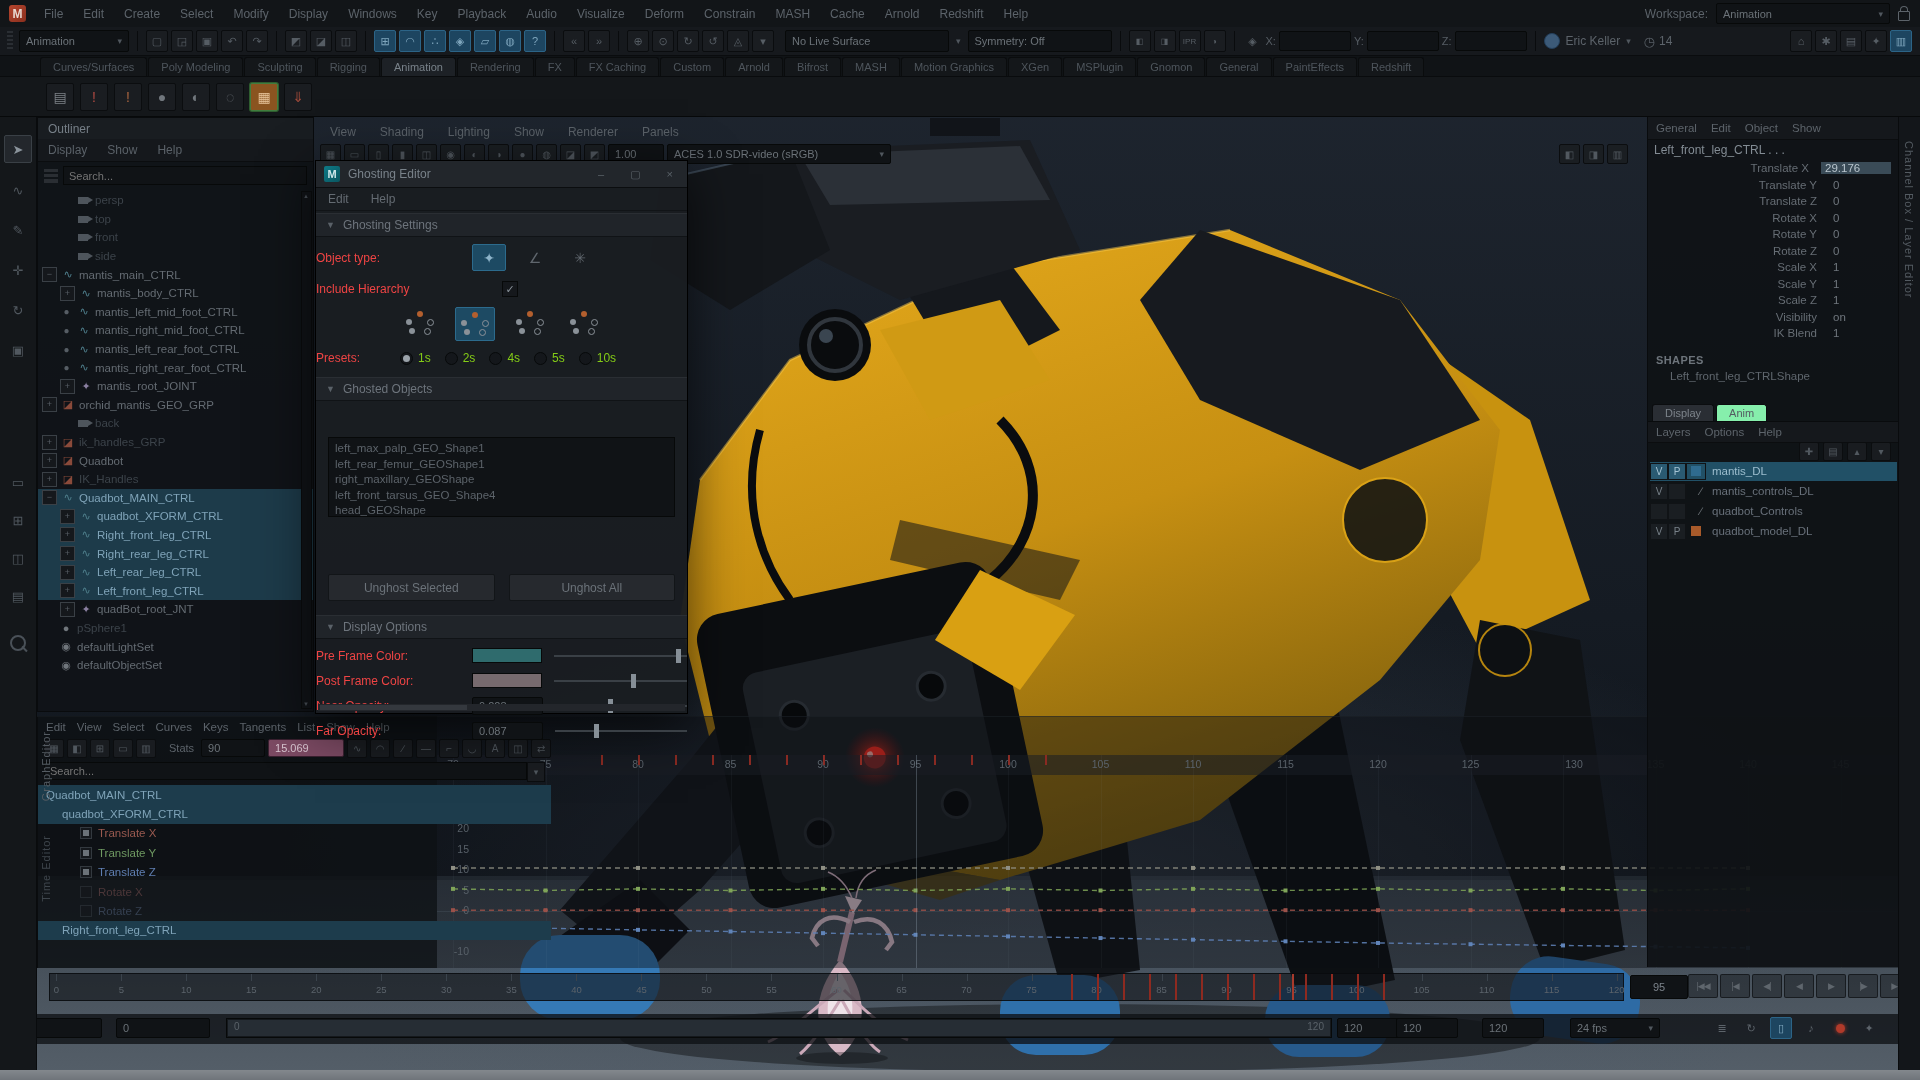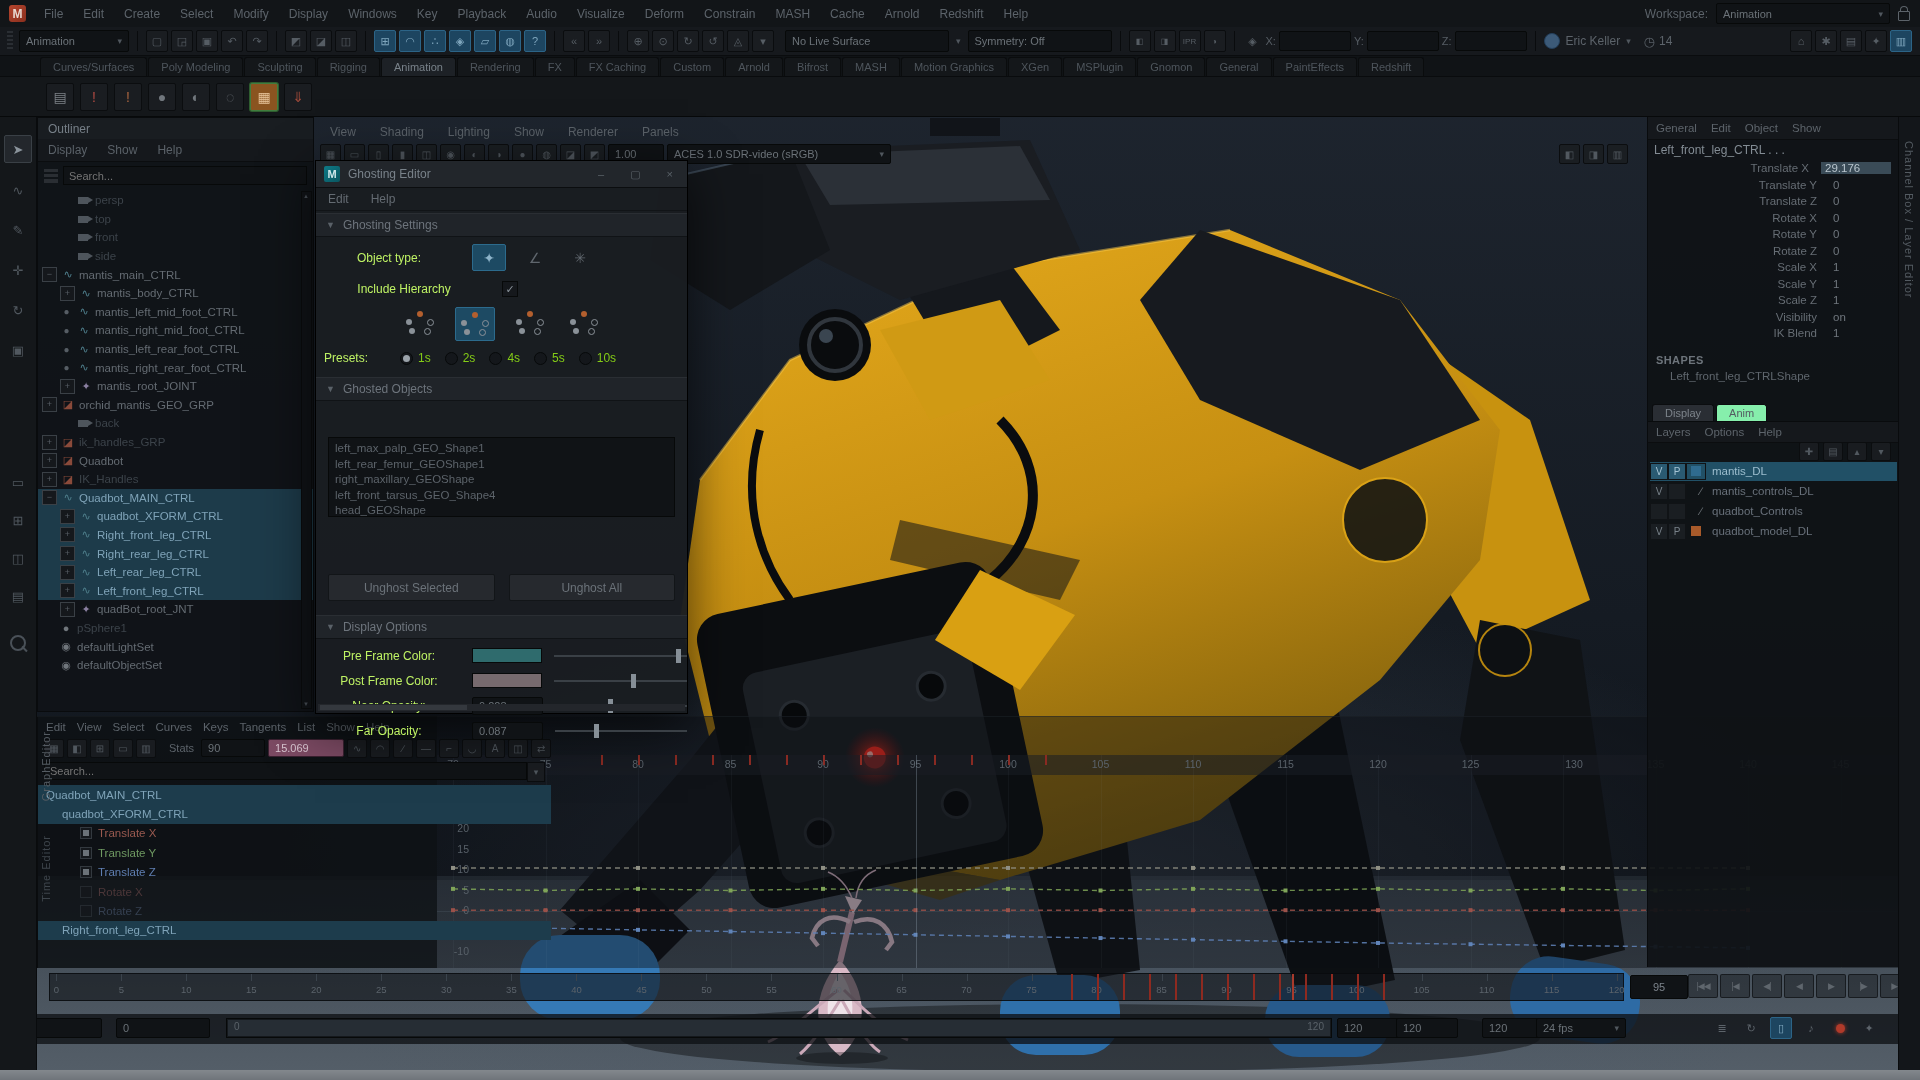--- a/index.html
+++ b/index.html
@@ -91,21 +91,21 @@
   #gw-title{height:26px;background:#22262b;display:flex;align-items:center;gap:8px;padding:0 8px;border-bottom:1px solid #0b0d0f;}
   #gw-mlogo{width:16px;height:16px;background:linear-gradient(135deg,#0e7a87,#0a5660);color:#cfe7ea;font-size:11px;
             font-weight:bold;display:flex;align-items:center;justify-content:center;border-radius:2px;}
   #gw-title-text{color:#79828a;font-size:12px;}
   #gw-btns{margin-left:auto;display:flex;gap:26px;color:#5a6168;font-size:11px;padding-right:6px;}
   #gw-menus{height:22px;display:flex;gap:22px;align-items:center;padding-left:12px;color:#646b72;border-bottom:1px solid #111417;}
   .gw-section{height:22px;background:#202429;display:flex;align-items:center;gap:8px;padding-left:10px;
               color:#6d747c;border-top:1px solid #2a2e33;border-bottom:1px solid #101316;margin-top:2px;}
   .gw-caret{font-size:9px;color:#5a6168;}
   .gw-row{display:flex;align-items:center;margin-top:7px;}
-  .gw-label{width:146px;text-align:center;padding-right:10px;color:#bef264;flex:none;}
+  .gw-label{width:146px;text-align:left;padding-right:10px;color:#ef4444;flex:none;}
   .ot-btn{width:32px;height:25px;margin-right:13px;display:flex;align-items:center;justify-content:center;
           font-size:14px;color:#5f666d;border-radius:2px;}
   .ot-btn.on{background:#1d4a63;border:1px solid #2c6b8d;color:#8db4ca;}
   .chk{width:14px;height:14px;background:#15181c;border:1px solid #070909;display:flex;align-items:center;
        justify-content:center;color:#8b949c;font-size:11px;}
   .gw-create{margin:10px 12px 0;height:25px;background:#2a2e34;border:1px solid #15181b;color:#767d85;
              display:flex;align-items:center;justify-content:center;border-radius:2px;}
   #gw-presets-tiles{display:flex;gap:16px;justify-content:center;margin-top:10px;}
   .ptile{width:38px;height:32px;position:relative;border-radius:2px;}
   .ptile.on{background:#1d4a63;border:1px solid #2c6b8d;}
@@ -537,21 +537,21 @@
     <div class="fld abs" style="left:14px;top:4px;width:74px;height:18px;">0</div>
     <div class="fld abs" style="left:116px;top:4px;width:80px;height:18px;">0</div>
     <div id="rr-bar">
       <div class="inner"></div>
       <span class="blab" style="left:7px;">0</span>
       <span class="blab" style="right:7px;">120</span>
     </div>
     <div class="fld abs" style="left:1337px;top:4px;width:48px;height:18px;">120</div>
     <div class="fld abs" style="left:1396px;top:4px;width:48px;height:18px;">120</div>
     <div class="fld abs" style="left:1482px;top:4px;width:48px;height:18px;">120</div>
-    <div class="fld abs" style="left:1536px;top:4px;width:76px;height:18px;justify-content:space-between;">
+    <div class="fld abs" style="left:1570px;top:4px;width:76px;height:18px;justify-content:space-between;">
       <span>24 fps</span>
       <span class="caret">▾</span>
     </div>
     <div id="rr-icons">
       <div class="rr-ic">≣</div>
         <div class="rr-ic">↻</div>
         <div class="rr-ic on">▯</div>
         <div class="rr-ic">♪</div>
         <div class="rr-ic red"></div>
         <div class="rr-ic">✦</div>

